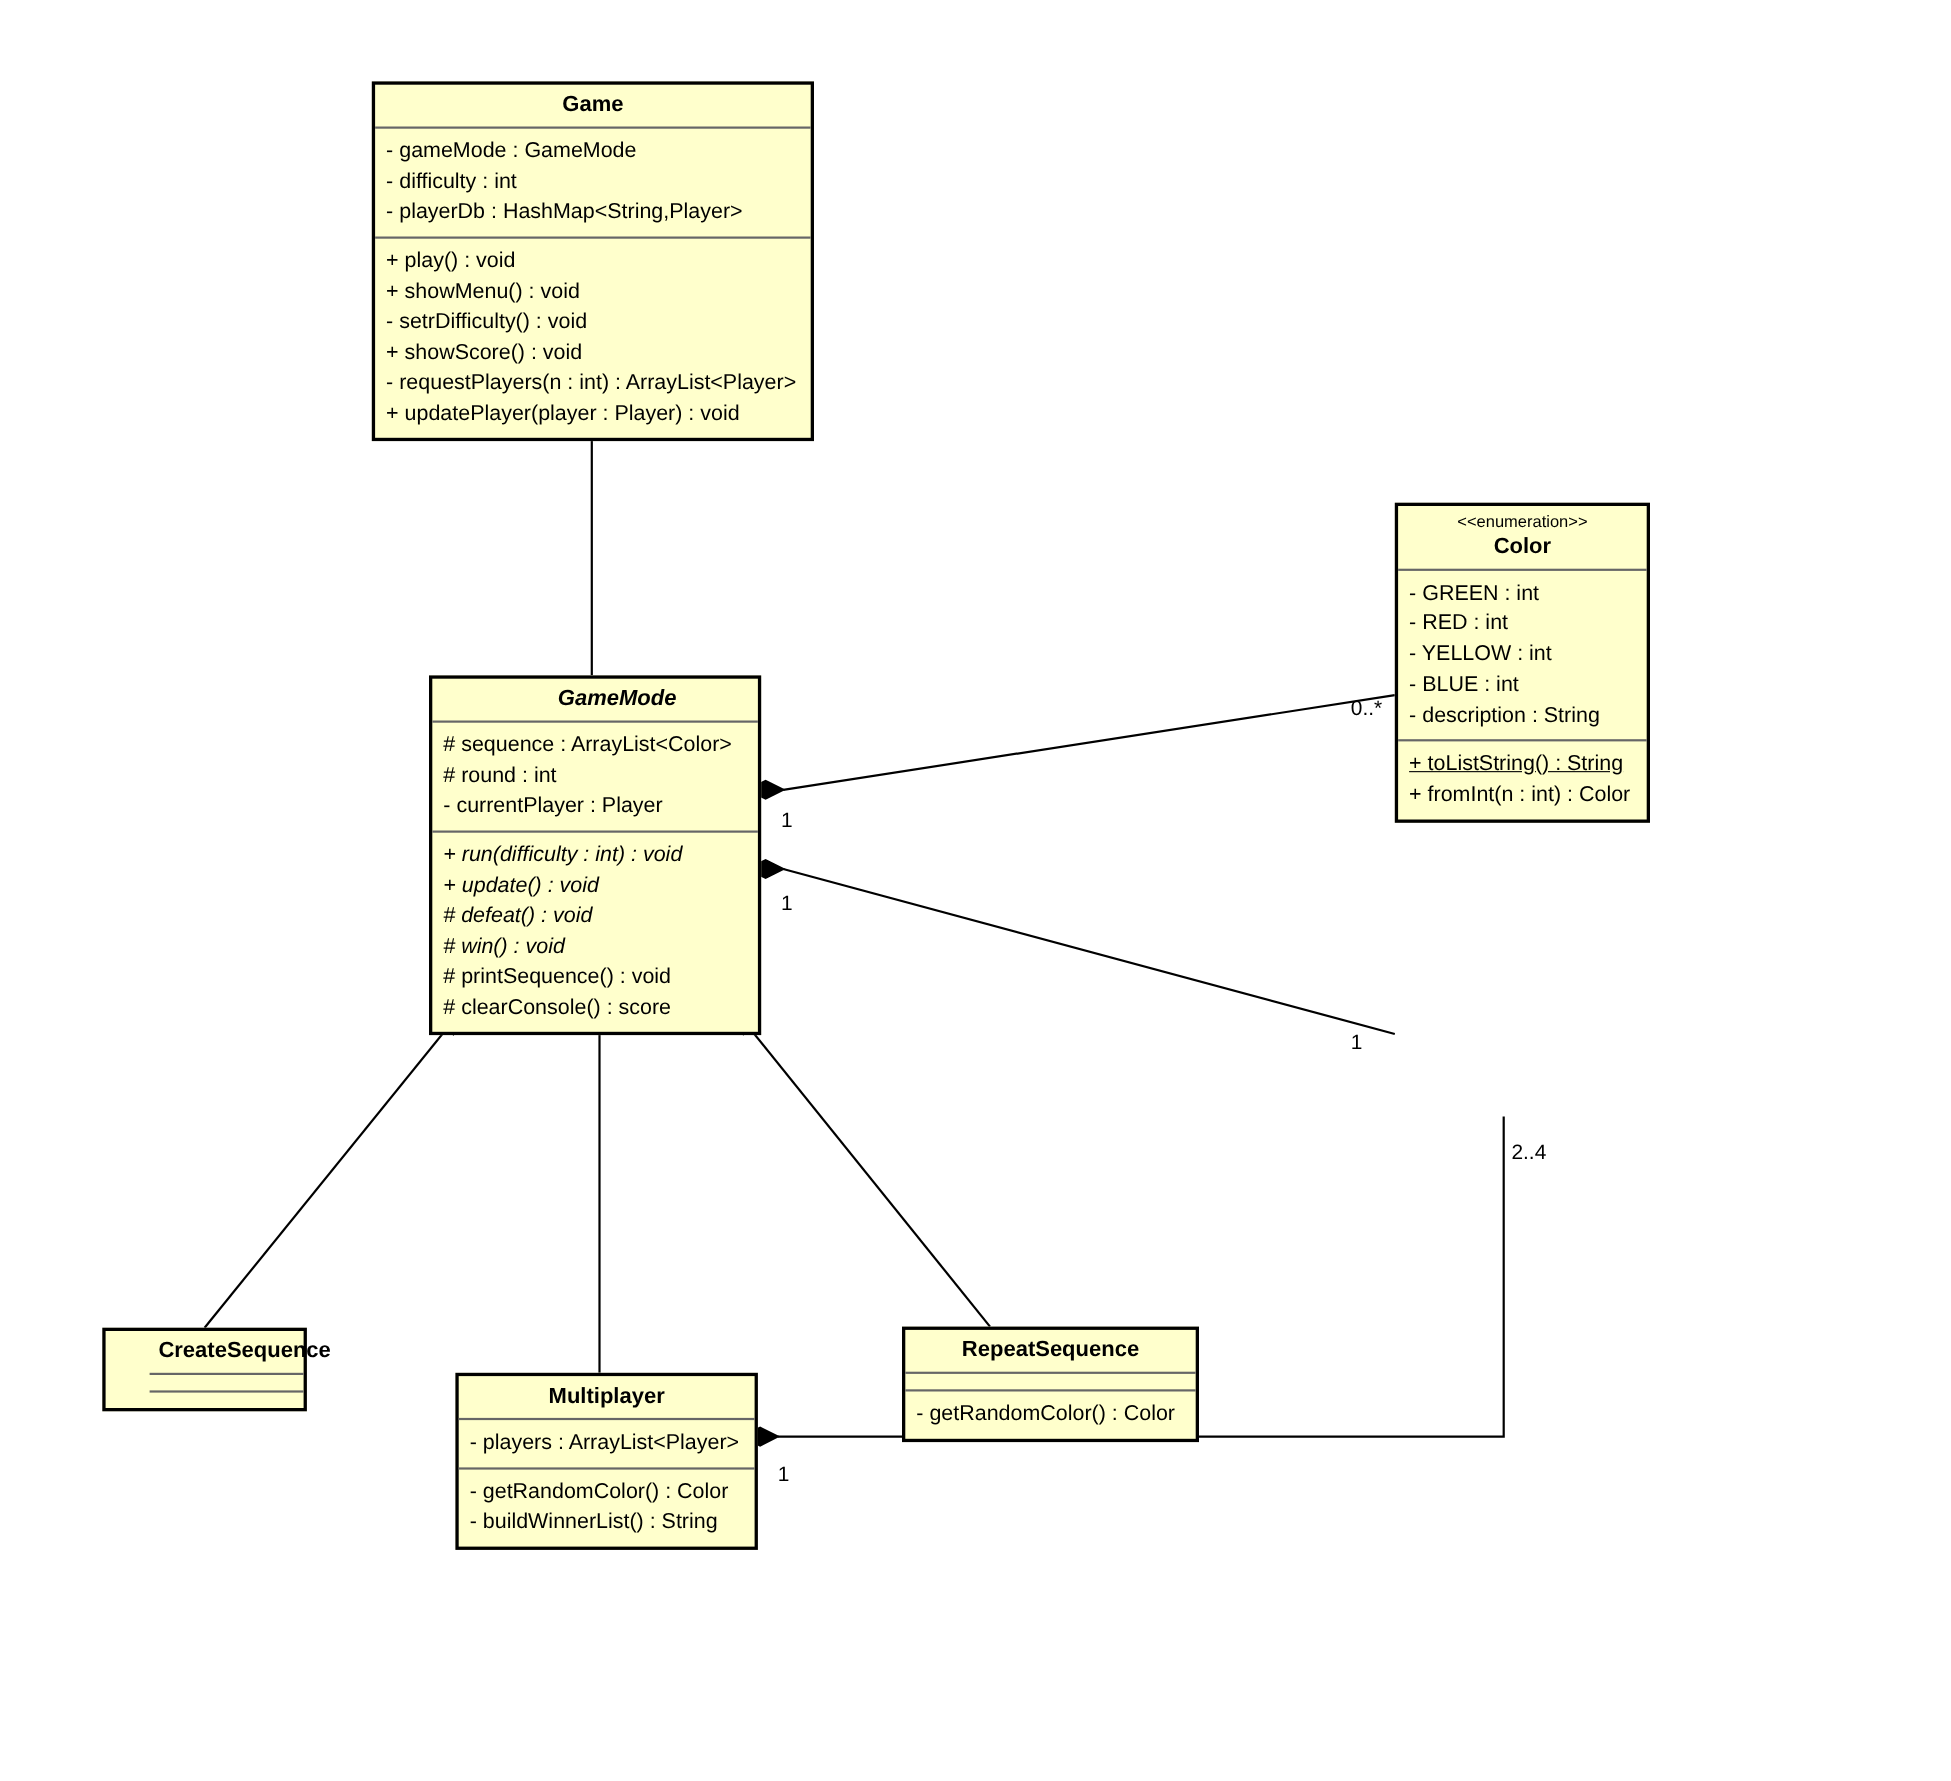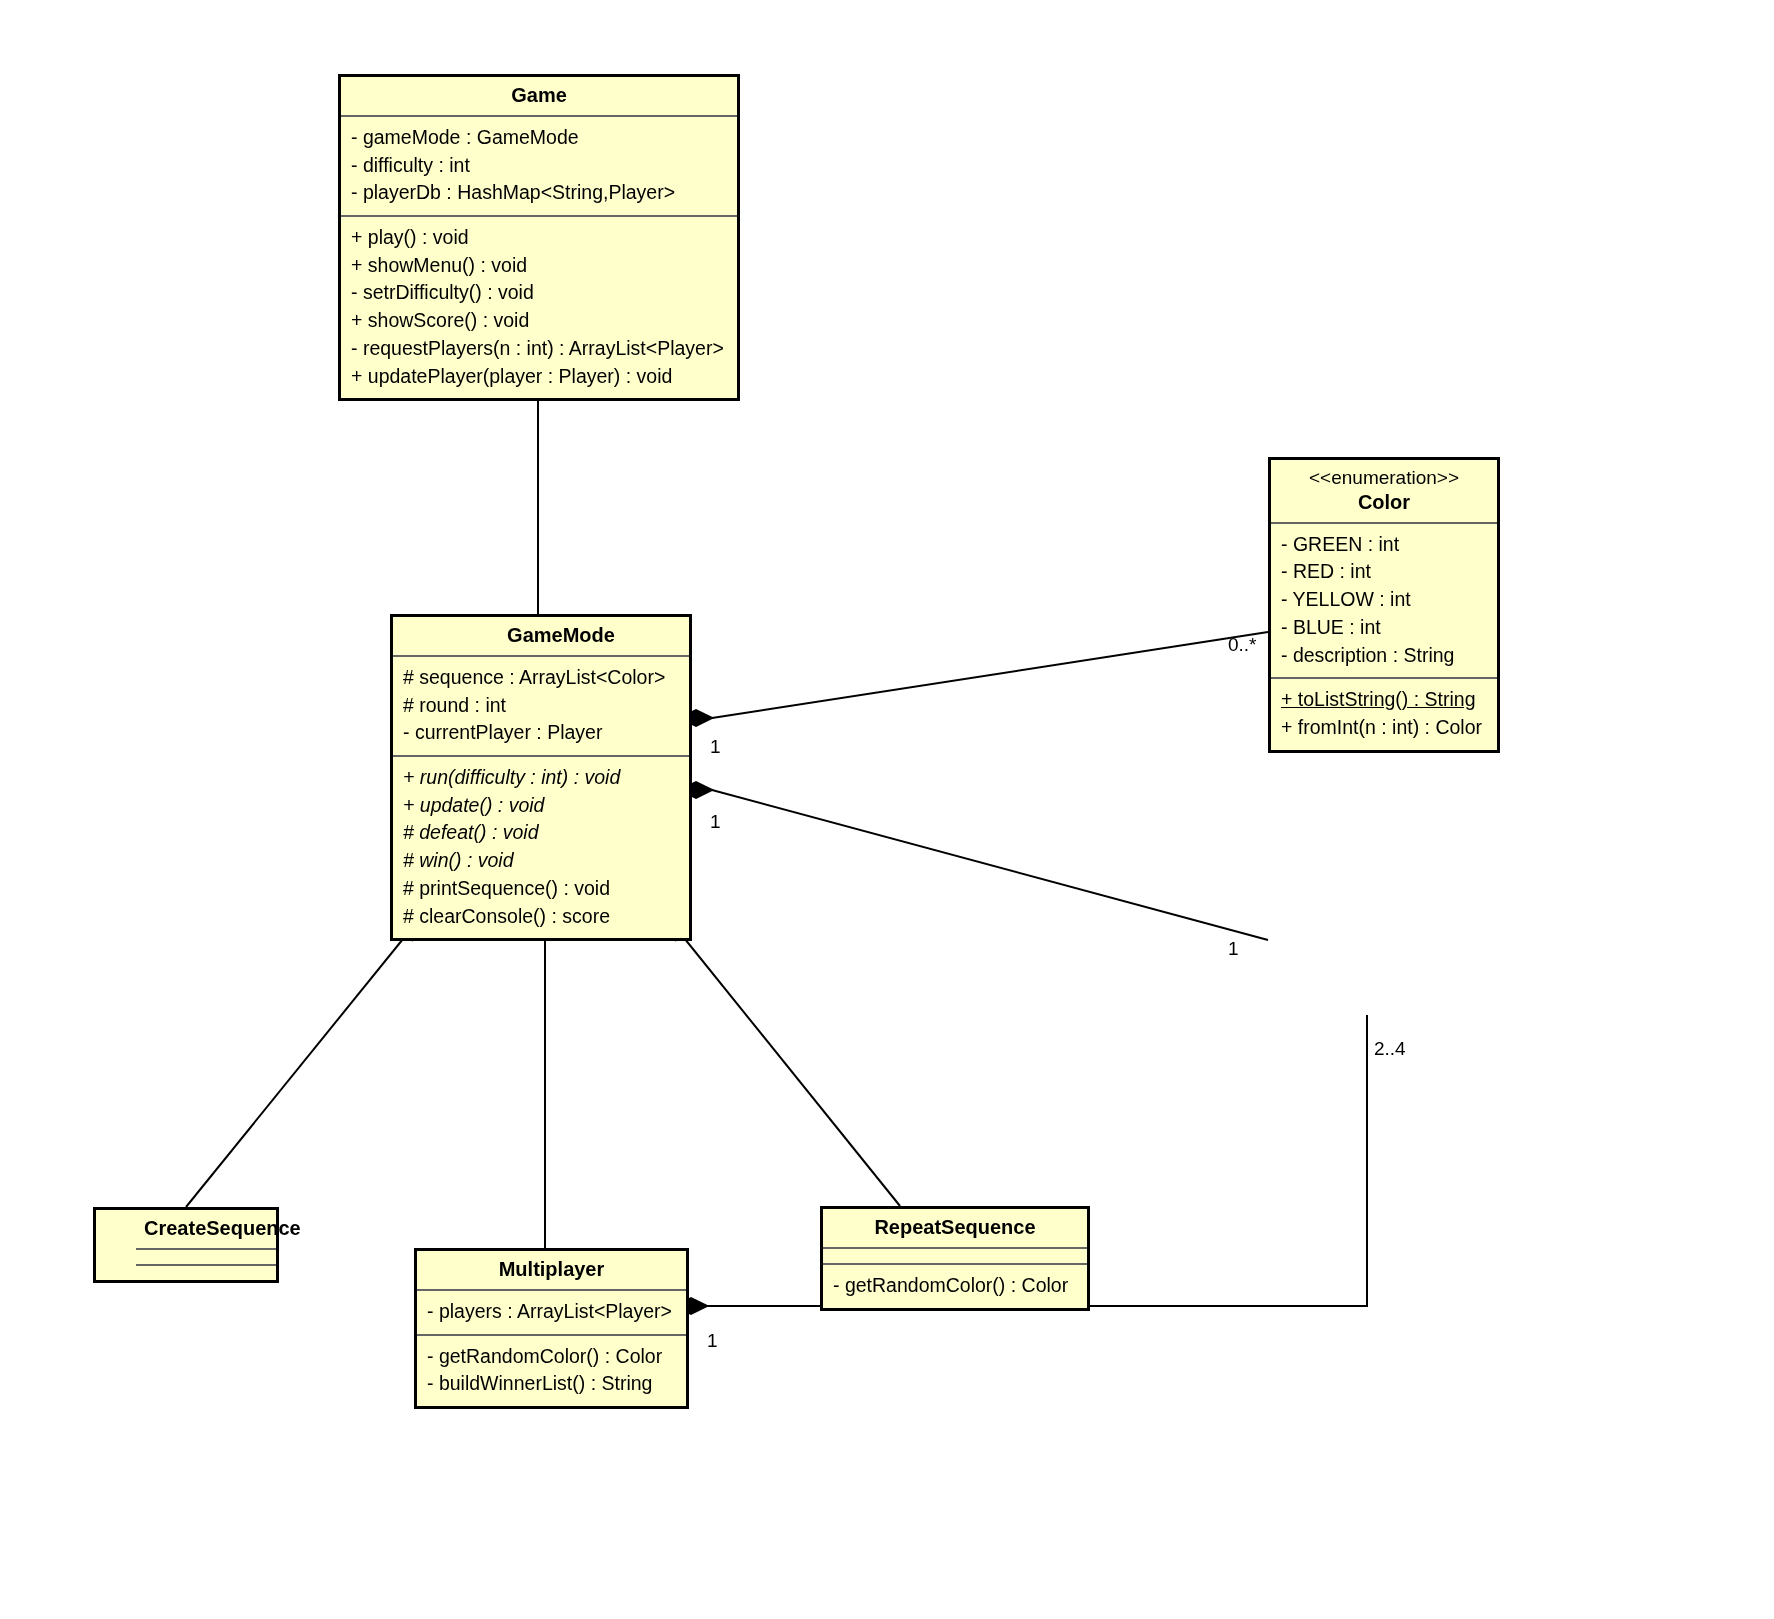--- a/index.html
+++ b/index.html
@@ -34,26 +34,27 @@
   }
   .uml-title {
     text-align: center;
     font-weight: bold;
     font-size: 20px;
     color: #000;
     padding: 6px 8px 7px 8px;
     line-height: 1.25;
   }
   .uml-title.abstract {
+    font-style: italic;
     margin-left: 40px;
   }
   .uml-stereo {
     display: block;
     font-weight: normal;
-    font-size: 19px;
+    font-size: 15px;
     font-style: normal;
   }
   .uml-sep {
     height: 0;
     border-top: 2px solid #666666;
   }
   .uml-compartment {
     padding: 7px 20px 8px 10px;
   }
   .uml-compartment.empty {

